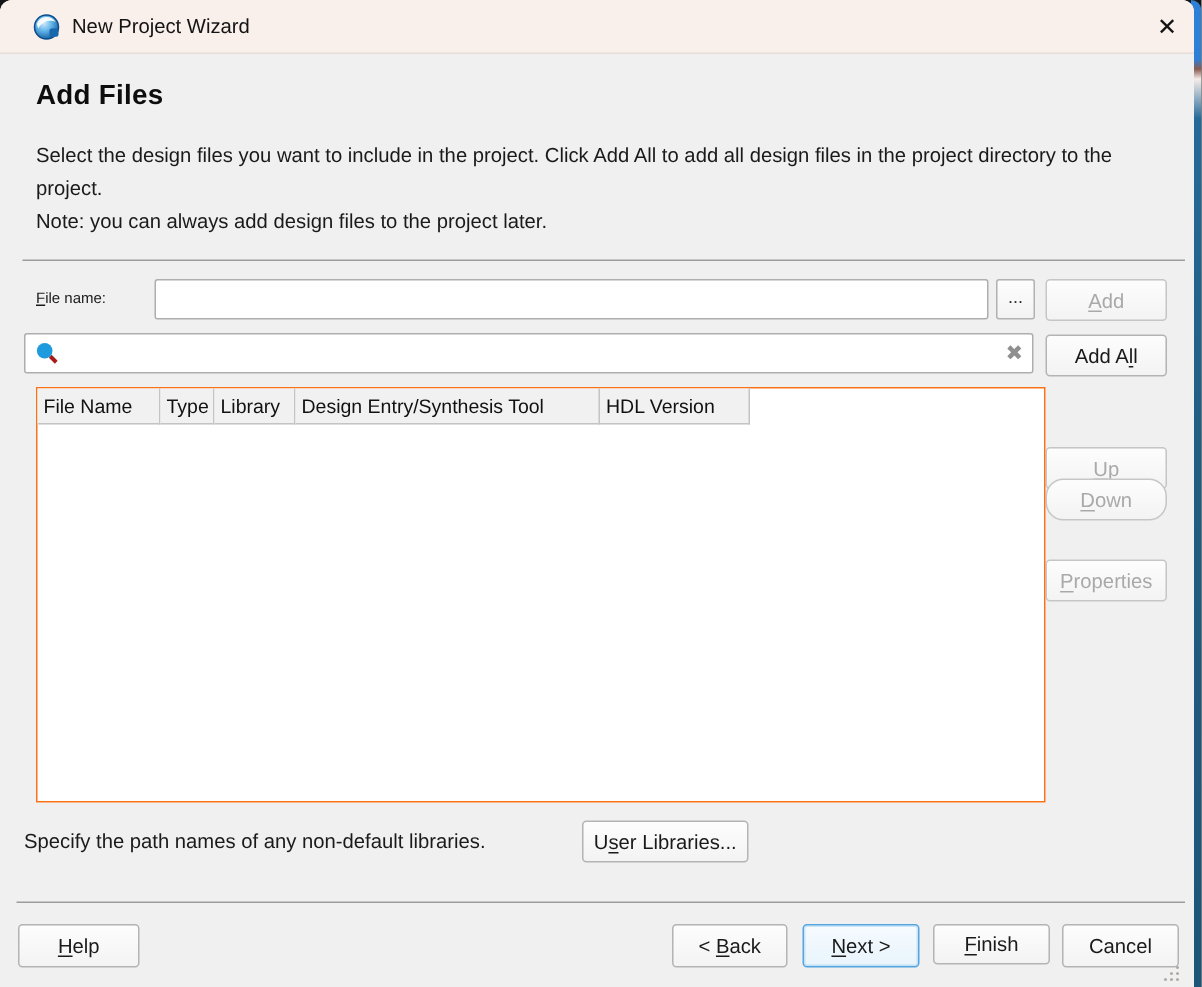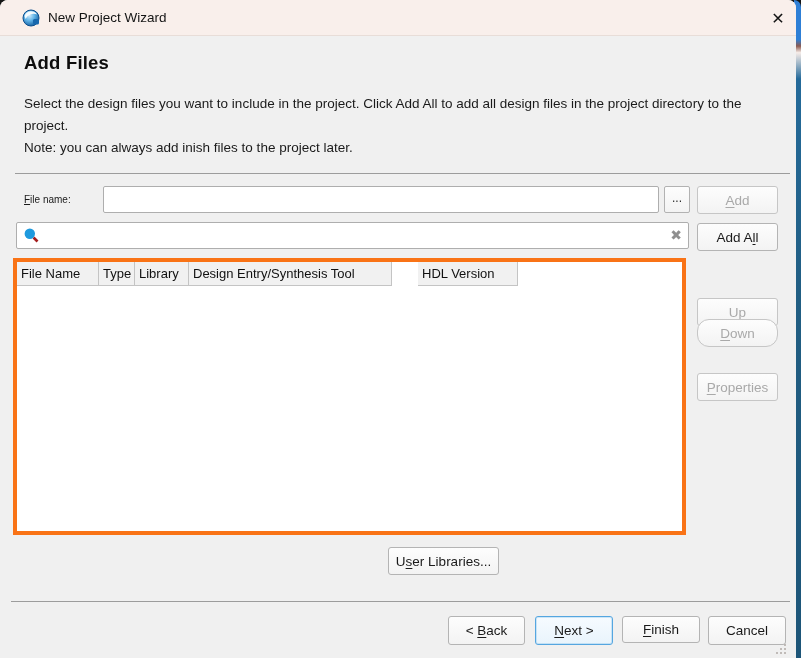--- a/index.html
+++ b/index.html
@@ -94,37 +94,37 @@
   .btn.disabled { color: #a9a9a9; border-color: #c6c6c6; cursor: default; }
   .side-btn { position: absolute; left: 697px; width: 81px; height: 28px; }
   #add-btn { top: 150px; }
   #addall-btn { top: 187px; }
   #remove-btn { top: 224px; }
   #up-btn { top: 262px; }
   #down-btn { top: 283px; border-radius: 12px; }
   #properties-btn { top: 337px; }
 
   .files-table {
-    position: absolute; left: 13px; top: 222px; width: 673px; height: 277px;
-    background: #ffffff; border: 4px solid #f97316;
+    position: absolute; left: 24px; top: 222px; width: 673px; height: 277px;
+    background: #ffffff; border: 1px solid #f97316;
   }
   .thead { display: flex; height: 24px; }
   .th {
     background: #f1f1f1;
     border-right: 1px solid #c4c4c4;
     border-bottom: 1px solid #c4c4c4;
     font-size: 13px; color: #111111;
     padding: 0 4px; line-height: 23px;
     white-space: nowrap; overflow: hidden;
   }
   .th.c0 { width: 82px; }
   .th.c1 { width: 36px; }
   .th.c2 { width: 54px; }
   .th.c3 { width: 203px; }
-  .th.c4 { width: 100px; border-right: 1px solid #c4c4c4; margin-left: 26px; }
+  .th.c4 { width: 100px; border-right: 1px solid #c4c4c4; }
   .tbody { height: 252px; }
 
   .libs-text {
     position: absolute; left: 16px; top: 511px; height: 28px; line-height: 28px;
     font-size: 13.5px; color: #1a1a1a;
   }
   #userlibs-btn { position: absolute; left: 388px; top: 511px; width: 111px; height: 28px; }
 
   #help-btn   { position: absolute; left: 12px;  top: 580px; width: 81px; height: 29px; }
   #back-btn   { position: absolute; left: 448px; top: 580px; width: 77px; height: 29px; }
@@ -157,21 +157,21 @@
       <rect x="11" y="10" width="6" height="5.5" rx="1.5" fill="#1767ad"></rect>
     </svg>
     <span class="title">New Project Wizard</span>
     <span class="close-btn">✕</span>
   </div>
 
   <div class="content">
 
     <div class="page-heading">Add Files</div>
     <div class="description">Select the design files you want to include in the project. Click Add All to add all design files in the project directory to the project.</div>
-    <div class="note">Note: you can always add inish files to the project later.</div>
+    <div class="note">Note: you can always add design files to the project later.</div>
 
     <div class="sep sep1"></div>
 
     <label class="field-label"><span class="u" style="text-decoration:underline">F</span><span>ile name:</span></label>
     <input id="filename-input" class="text-input" value="" style="">
     <div class="browse-btn">...</div>
 
     <div class="search-wrap">
       <input id="search-input" class="text-input" value="" style="">
       <svg class="search-icon" viewBox="0 0 17 17">
@@ -206,27 +206,32 @@
       <div class="thead">
         <div class="th c0">File Name</div>
         <div class="th c1">Type</div>
         <div class="th c2">Library</div>
         <div class="th c3">Design Entry/Synthesis Tool</div>
         <div class="th c4">HDL Version</div>
       </div>
       <div class="tbody"></div>
     </div>
 
+    <div class="libs-text">Specify the path names of any non-default libraries.</div>
     <div class="btn" id="userlibs-btn">
         <span>
       <span>U</span><span class="u">s</span><span>er Libraries...</span></span>
     </div>
 
     <div class="sep sep2"></div>
 
+    <div class="btn" id="help-btn">
+        <span>
+      <span class="u">H</span><span>elp</span></span>
+    </div>
     <div class="btn" id="back-btn">
         <span>
       <span>&lt; </span><span class="u">B</span><span>ack</span></span>
     </div>
     <div class="btn" id="next-btn">
         <span>
       <span class="u">N</span><span>ext &gt;</span></span>
     </div>
     <div class="btn" id="finish-btn">
         <span>

